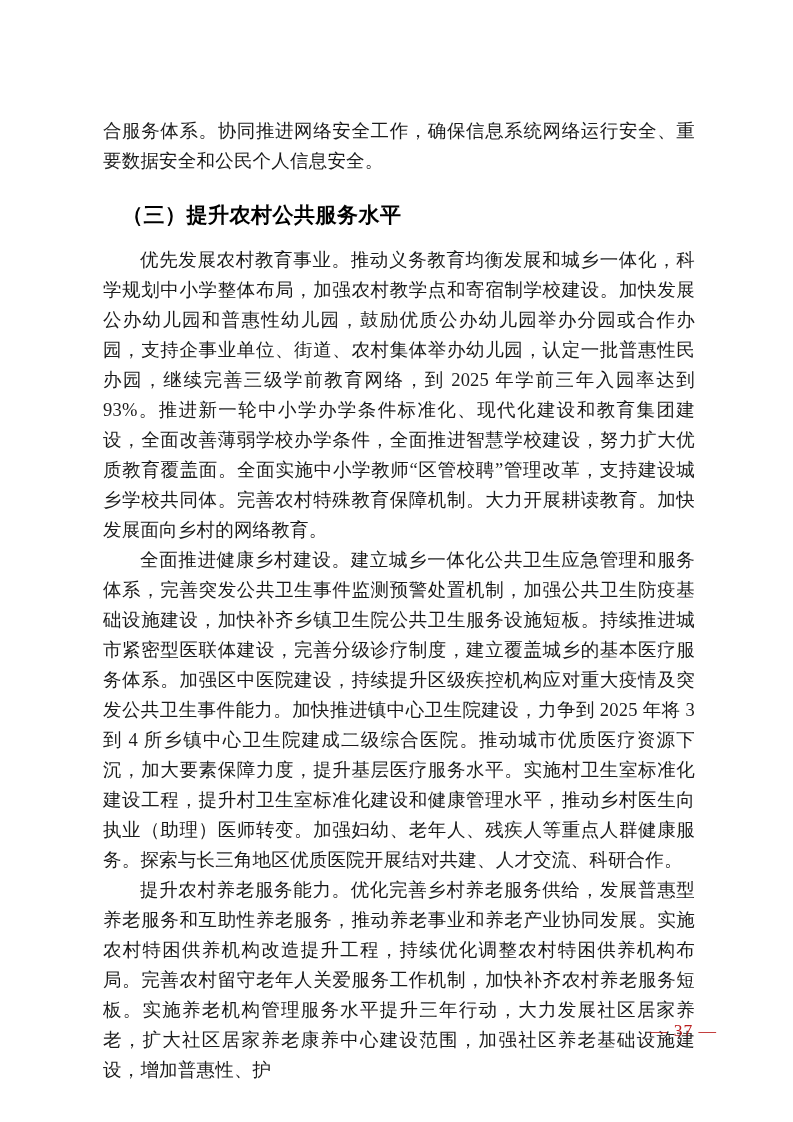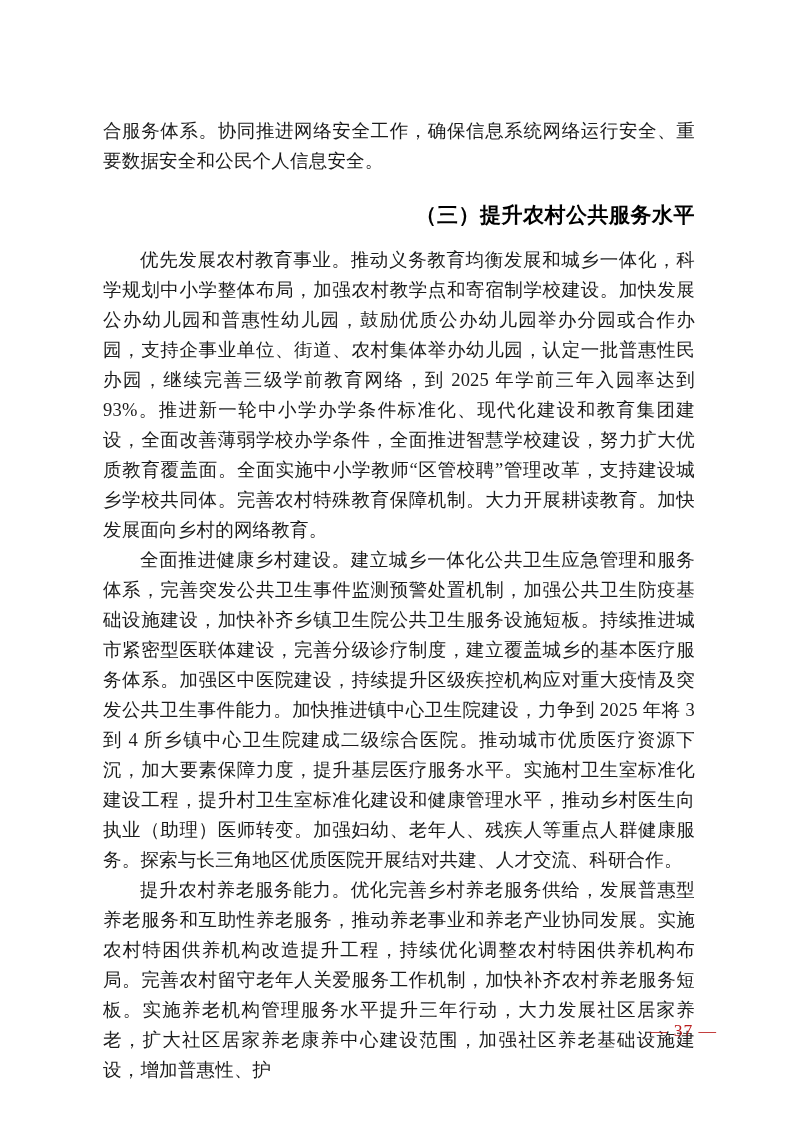--- a/index.html
+++ b/index.html
@@ -38,21 +38,20 @@
     font-weight: 400;
   }
   .section-heading {
     margin: 24px 0 15px 19px;
     font-family: "Liberation Sans", "DejaVu Sans", sans-serif;
     font-weight: 700;
     font-size: 21px;
     line-height: 30px;
     color: #000000;
     letter-spacing: 0.5px;
-    text-align: right;
   }
   .page-number {
     position: absolute;
     top: 1019px;
     right: 104px;
     font-size: 17.5px;
     line-height: 22px;
     letter-spacing: 1px;
     color: #b91c1c;
     white-space: nowrap;

